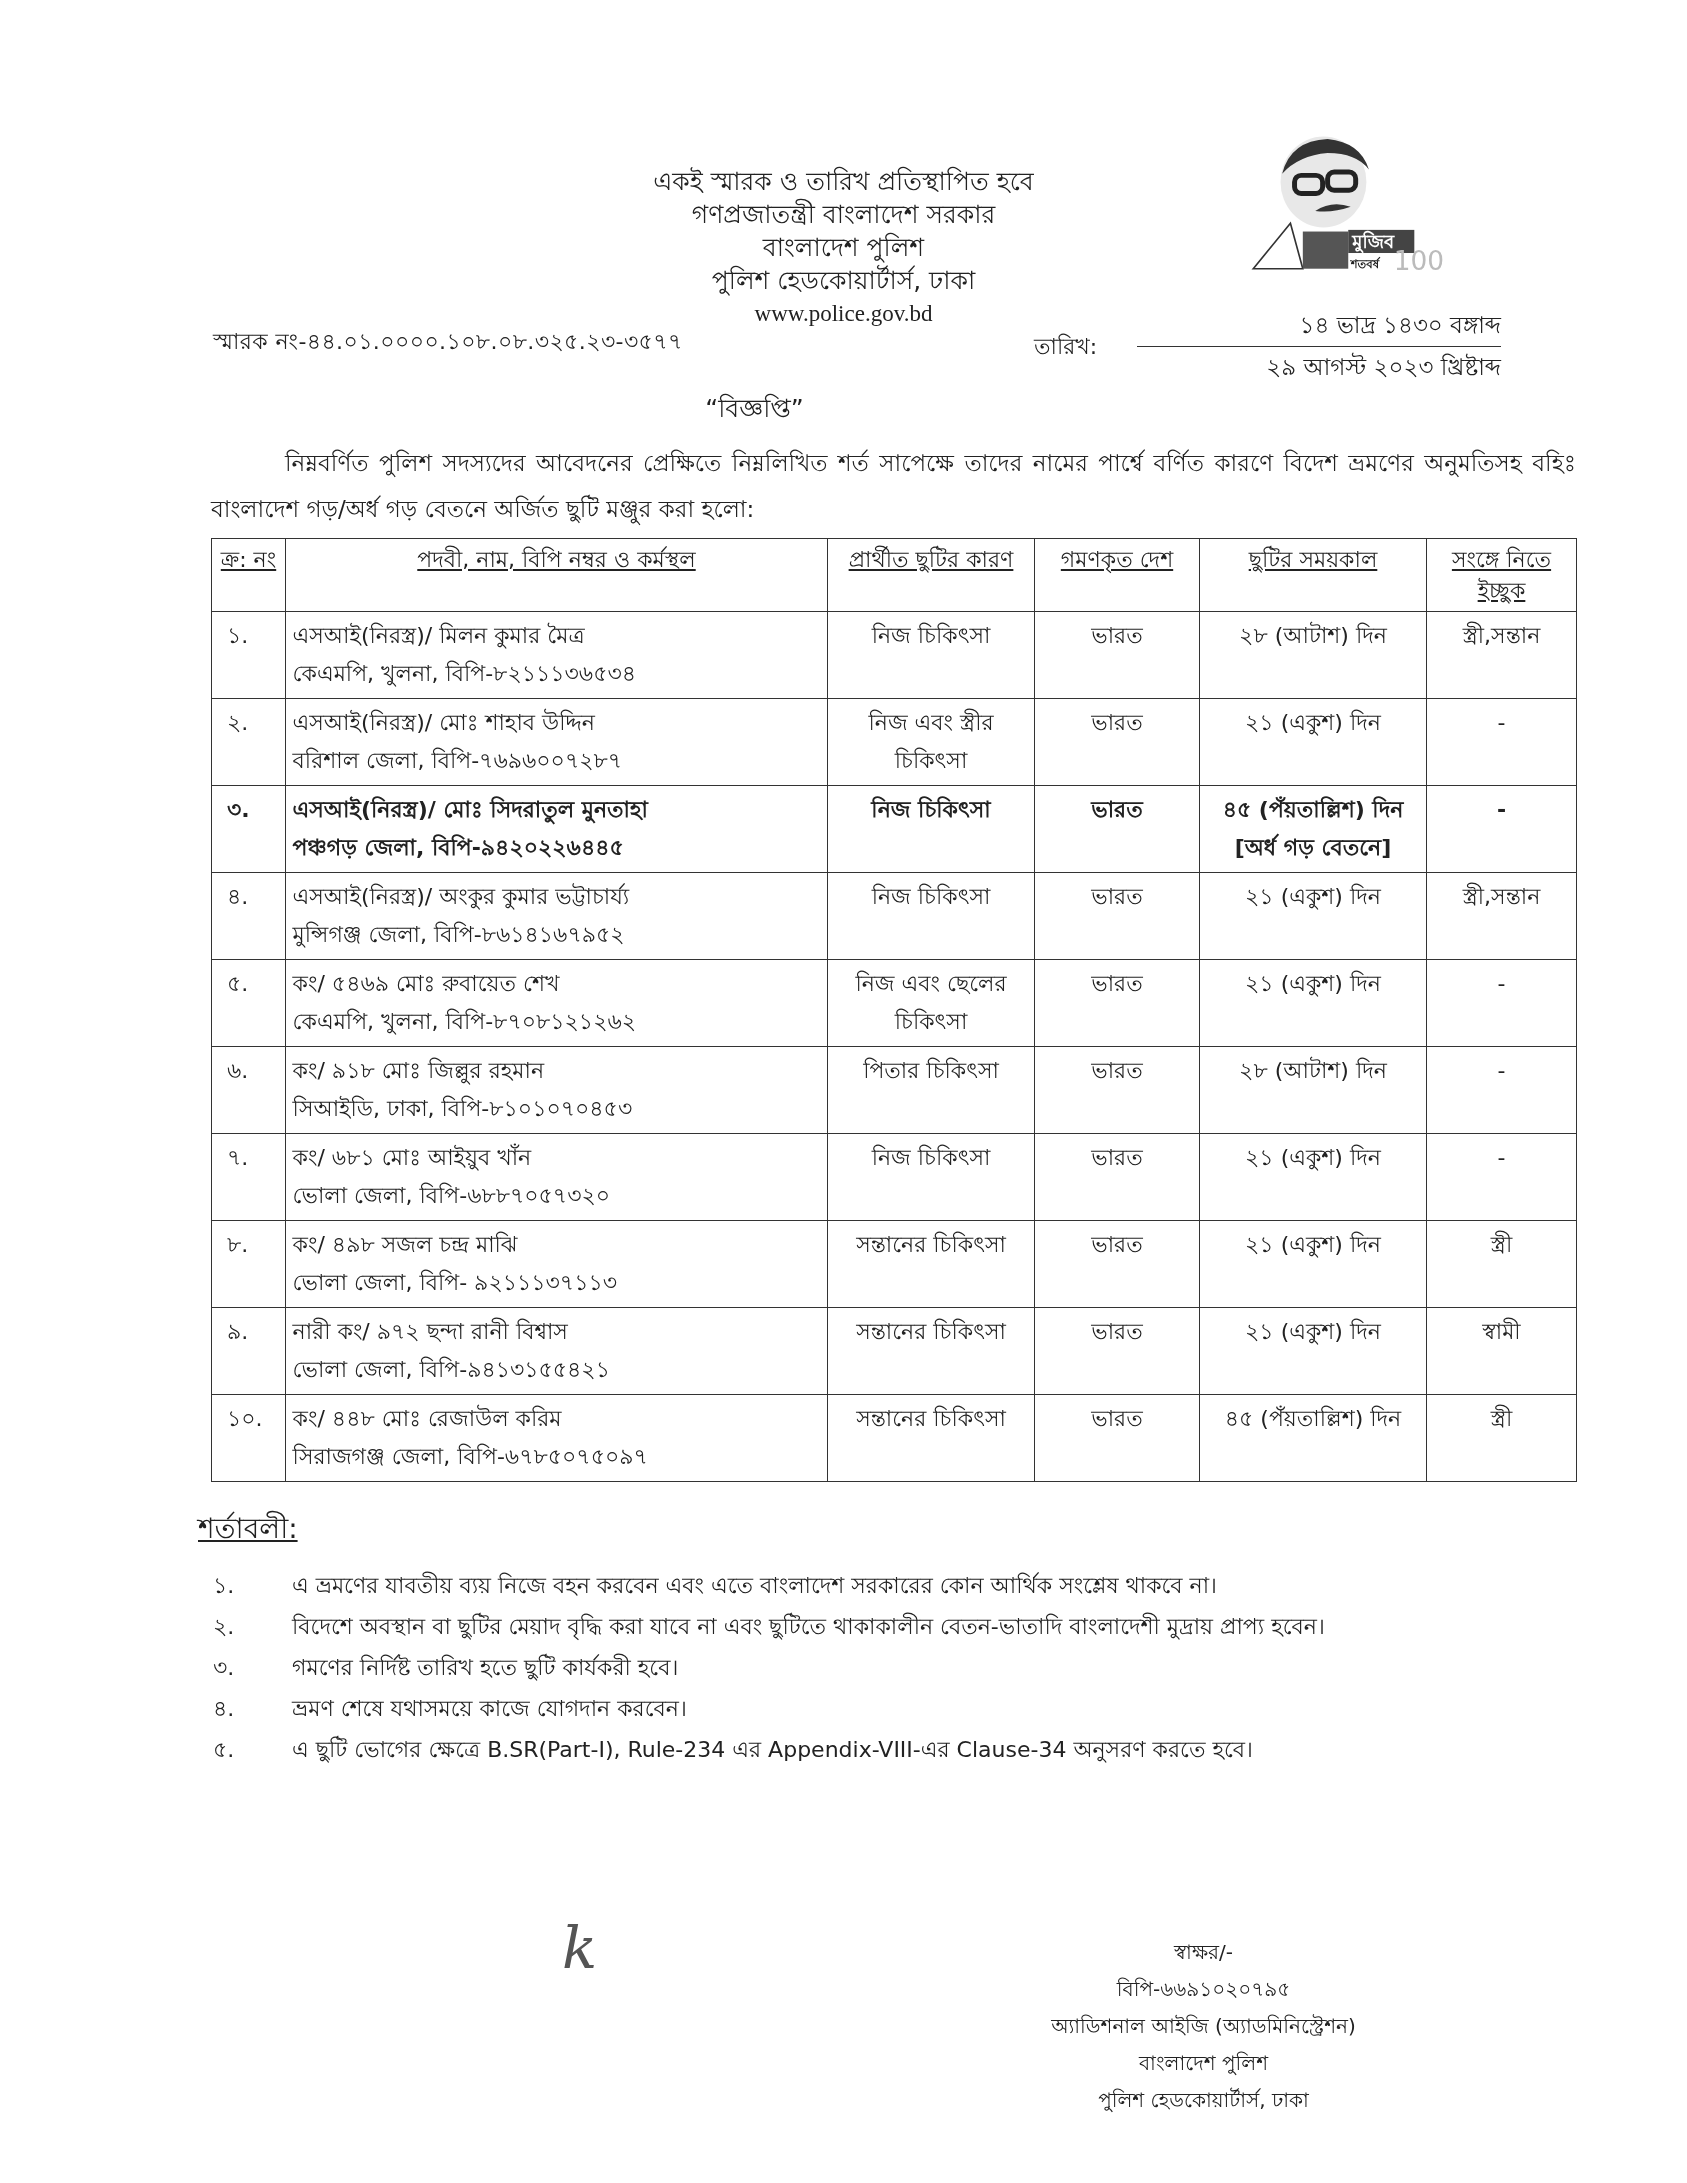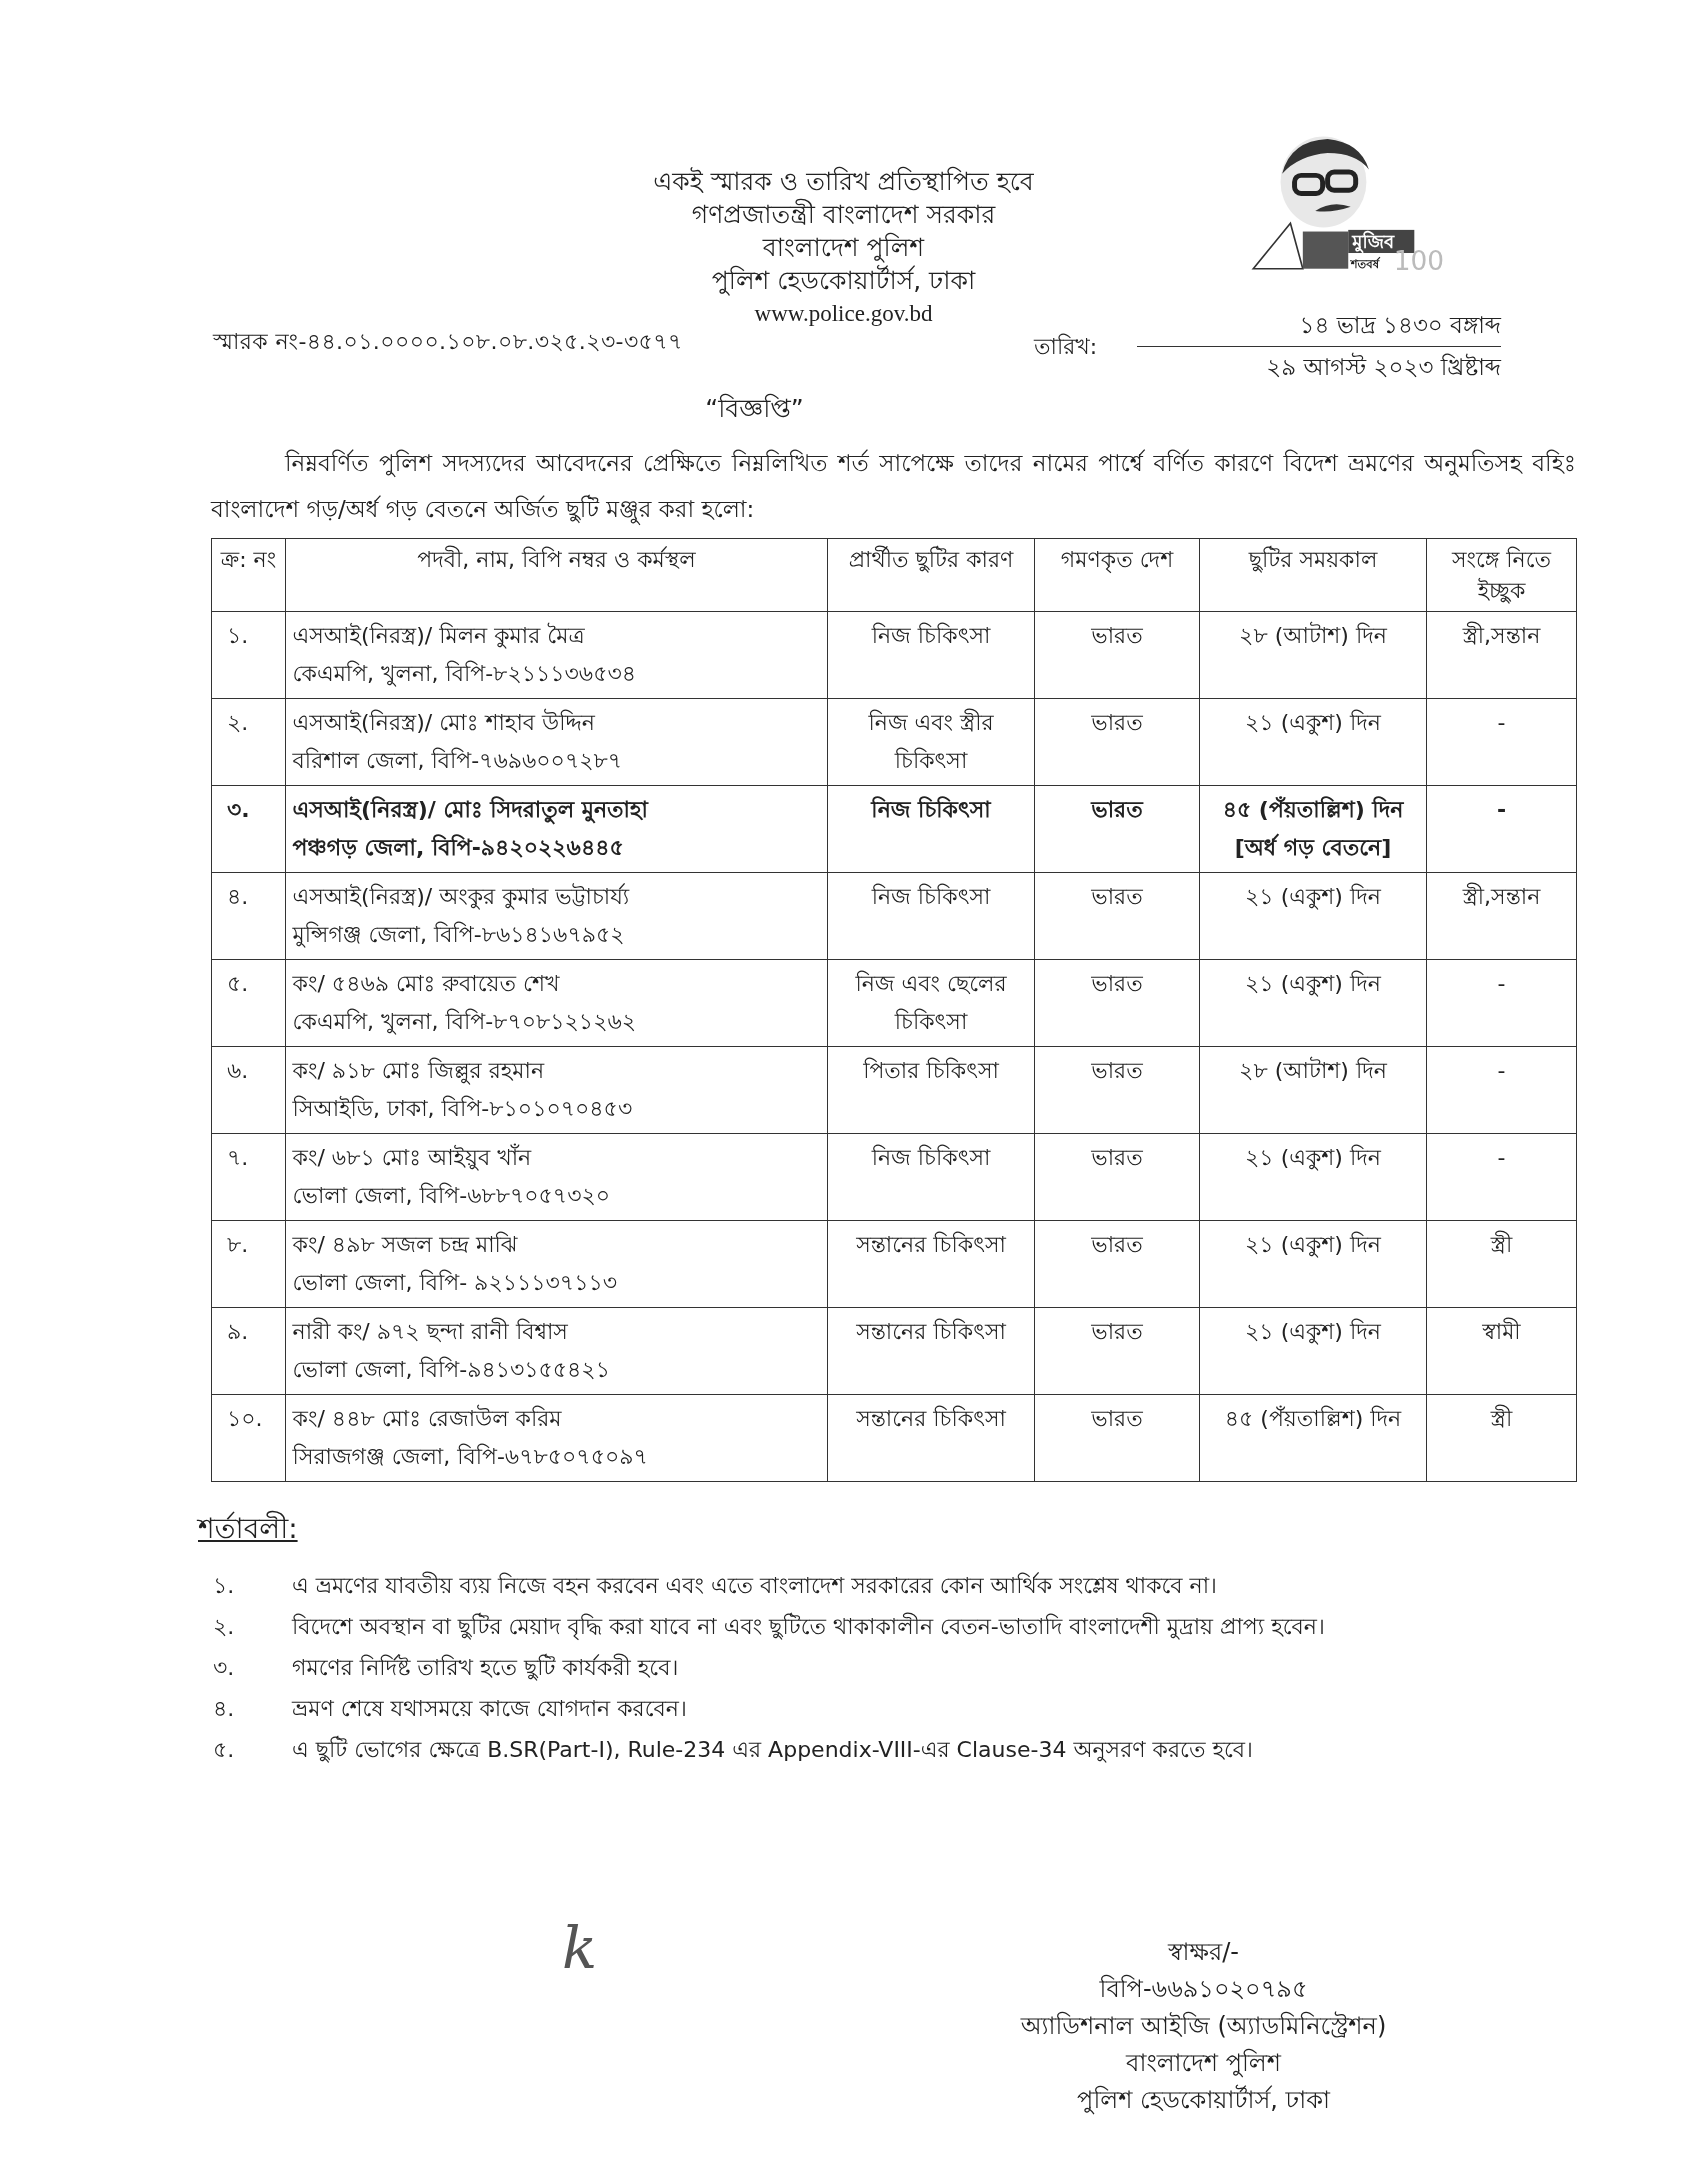--- a/index.html
+++ b/index.html
@@ -12,32 +12,32 @@
   .logo { left:1245px; top:124px; width:223px; height:149px; }
   .memo { left:213px; top:324px; font-size:22px; letter-spacing:0.4px; }
   .date-label { left:1034px; top:329px; font-size:22px; }
   .date-block { left:1137px; top:310px; width:364px; text-align:right; font-size:23px; }
   .date-block .l1 { padding-bottom:5px; border-bottom:1.7px solid #333; line-height:31px; }
   .date-block .l2 { padding-top:5px; line-height:31px; }
   .title { left:0; width:1509px; top:389px; text-align:center; font-size:25px; }
   .para { left:211px; width:1365px; top:440px; font-size:23px; line-height:46px; text-indent:74px; text-align:justify; }
   table.grid { position:absolute; left:211px; top:538px; width:1365px; border-collapse:collapse; table-layout:fixed; }
   table.grid td, table.grid th { border:1.7px solid #333; vertical-align:top; font-size:22px; font-weight:normal; padding:5px 6.6px; line-height:38px; }
-  table.grid th { text-align:center; line-height:31px; }
+  table.grid th { text-align:center; line-height:31px;text-decoration:underline; }
   table.grid tr.head { height:69px; }
   table.grid tr.row { height:86px; }
   table.grid tr.row.bold td { font-weight:bold; }
   table.grid td.c { text-align:center; }
   table.grid td.num { padding-left:15px; }
   .cond-title { left:198px; top:1507px; font-size:28px; text-decoration:underline;text-align:right; }
   .cond { left:213px; top:1565px; width:1257px; }
   .cond .item { display:flex; font-size:22px; line-height:41px; height:41px; }
   .cond .item .n { width:79px; }
   .initial { left:562px; top:1914px; font-family:"DejaVu Serif", serif; font-size:58px; font-style:italic; color:#555; }
-  .sig { left:976px; width:455px; top:1934px; text-align:center; font-size:24px; }
+  .sig { left:976px; width:455px; top:1934px; text-align:center; font-size:20px; }
   .sig div { line-height:37px; height:37px; }
 </style>
 </head>
 <body>
 
 <div class="abs hdr">
   <div>একই স্মারক ও তারিখ প্রতিস্থাপিত হবে</div>
   <div>গণপ্রজাতন্ত্রী বাংলাদেশ সরকার</div>
   <div>বাংলাদেশ পুলিশ</div>
   <div>পুলিশ হেডকোয়ার্টার্স, ঢাকা</div>

